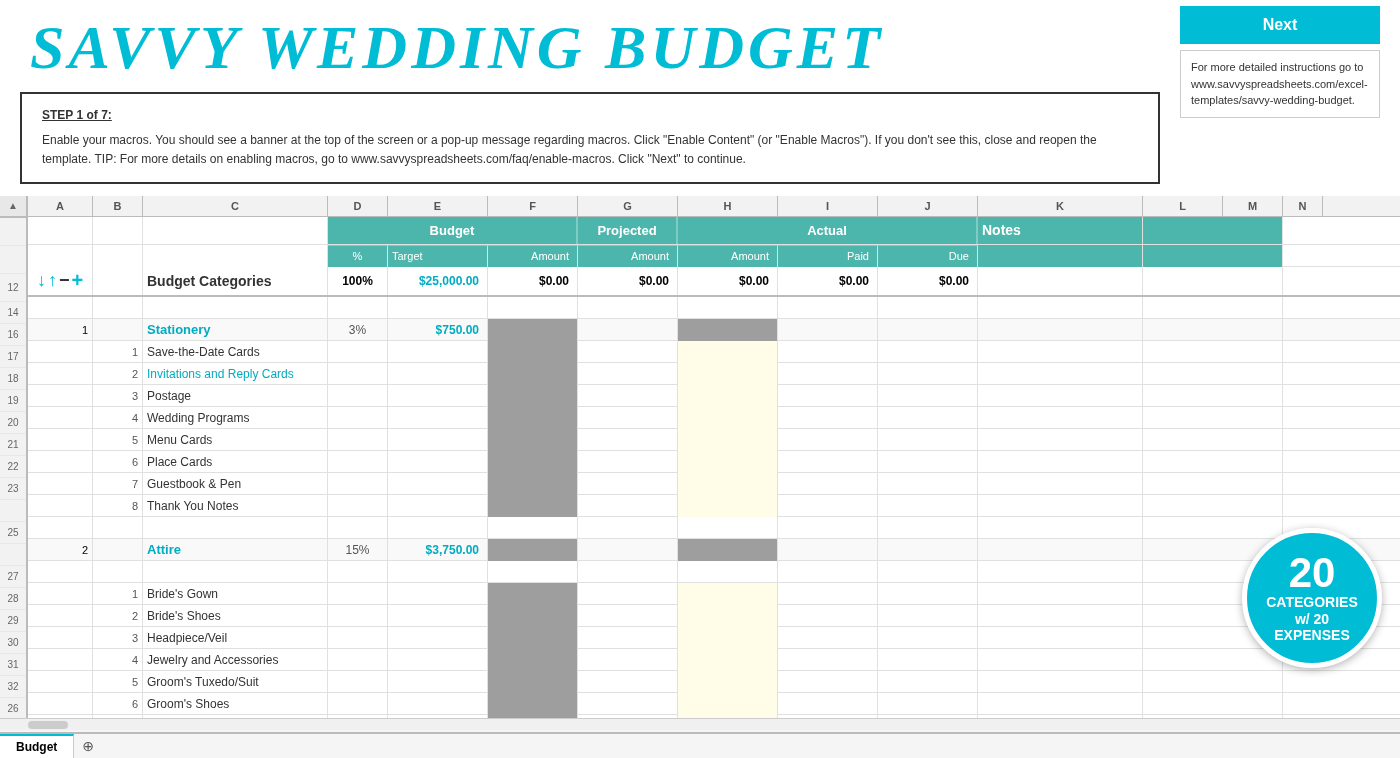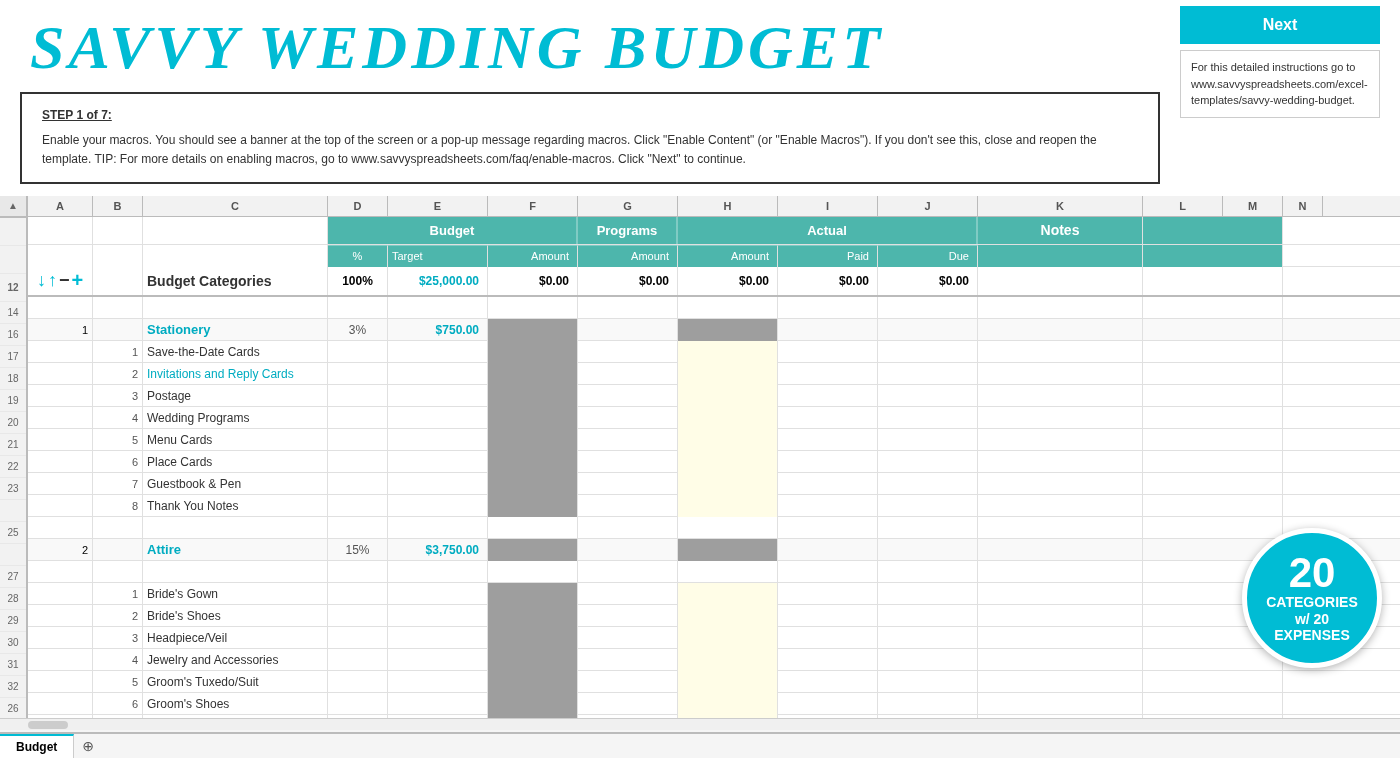--- a/index.html
+++ b/index.html
@@ -233,21 +233,20 @@
       overflow: hidden;
     }
 
     .notes-col-header {
       background: #4DB6AC;
       color: white;
       font-weight: bold;
       font-size: 14px;
       display: flex;
       align-items: center;
-      justify-content: center;
     }
 
     
     .rh22 { min-height: 22px; max-height: 22px; height: 22px; }
     .rh28 { min-height: 28px; max-height: 28px; height: 28px; }
     .rh30 { min-height: 30px; max-height: 30px; height: 30px; }
 
     .top-section {
       display: flex;
       flex-direction: row;
@@ -276,32 +275,32 @@
     <div class="main-title">SAVVY WEDDING BUDGET</div>
 
     <div class="instructions-box">
       <div class="step-title">STEP 1 of 7:</div>
       <div>Enable your macros.  You should see a banner at the top of the screen or a pop-up message regarding macros.  Click "Enable Content" (or "Enable Macros").  If you don't see this, close and reopen the template.  TIP:  For more details on enabling macros, go to www.savvyspreadsheets.com/faq/enable-macros.  Click "Next" to continue.</div>
     </div>
   </div>
 
   <div class="right-sidebar">
     <button class="next-btn">Next</button>
-    <div class="side-info">For this detailed instructions go to www.savvyspreadsheets.com/excel-templates/savvy-wedding-budget.</div>
+    <div class="side-info">For more detailed instructions go to www.savvyspreadsheets.com/excel-templates/savvy-wedding-budget.</div>
   </div>
 </div>
 
 <div class="spreadsheet-outer" style="margin-top: 8px;">
 
   <div class="row-label-col">
     <div class="rl" style="background:#e8e8e8; border-bottom:2px solid #bbb;">▲</div>
 
     <div class="rl h28"></div>
     <div class="rl h28"></div>
-    <div class="rl h28" style="font-weight:bold;">12</div>
+    <div class="rl h28" style="font-weight:normal;">12</div>
     <div class="rl">14</div>
     <div class="rl">16</div>
     <div class="rl">17</div>
     <div class="rl">18</div>
     <div class="rl">19</div>
     <div class="rl">20</div>
     <div class="rl">21</div>
     <div class="rl">22</div>
     <div class="rl">23</div>
     <div class="rl"></div>
@@ -341,21 +340,21 @@
     <div class="data-row rh28">
       <div class="cell" style="width:65px; background:#fff; border-bottom:none;"></div>
       <div class="cell" style="width:50px; background:#fff; border-bottom:none;"></div>
       <div class="cell" style="width:185px; background:#fff; border-bottom:none;"></div>
 
       <div class="cell header-teal" style="width:250px; border-right:2px solid #80CBC4;">
         <span>Budget</span>
       </div>
 
       <div class="cell header-teal" style="width:100px; border-right:2px solid #80CBC4;">
-        <span>Programs</span>
+        <span>Projected</span>
       </div>
 
       <div class="cell header-teal" style="width:300px; border-right:2px solid #80CBC4;">
         <span>Actual</span>
       </div>
 
       <div class="cell notes-col-header" style="width:165px;">
         <span>Notes</span>
       </div>
       <div class="cell" style="width:140px; background:#4DB6AC;"></div>

